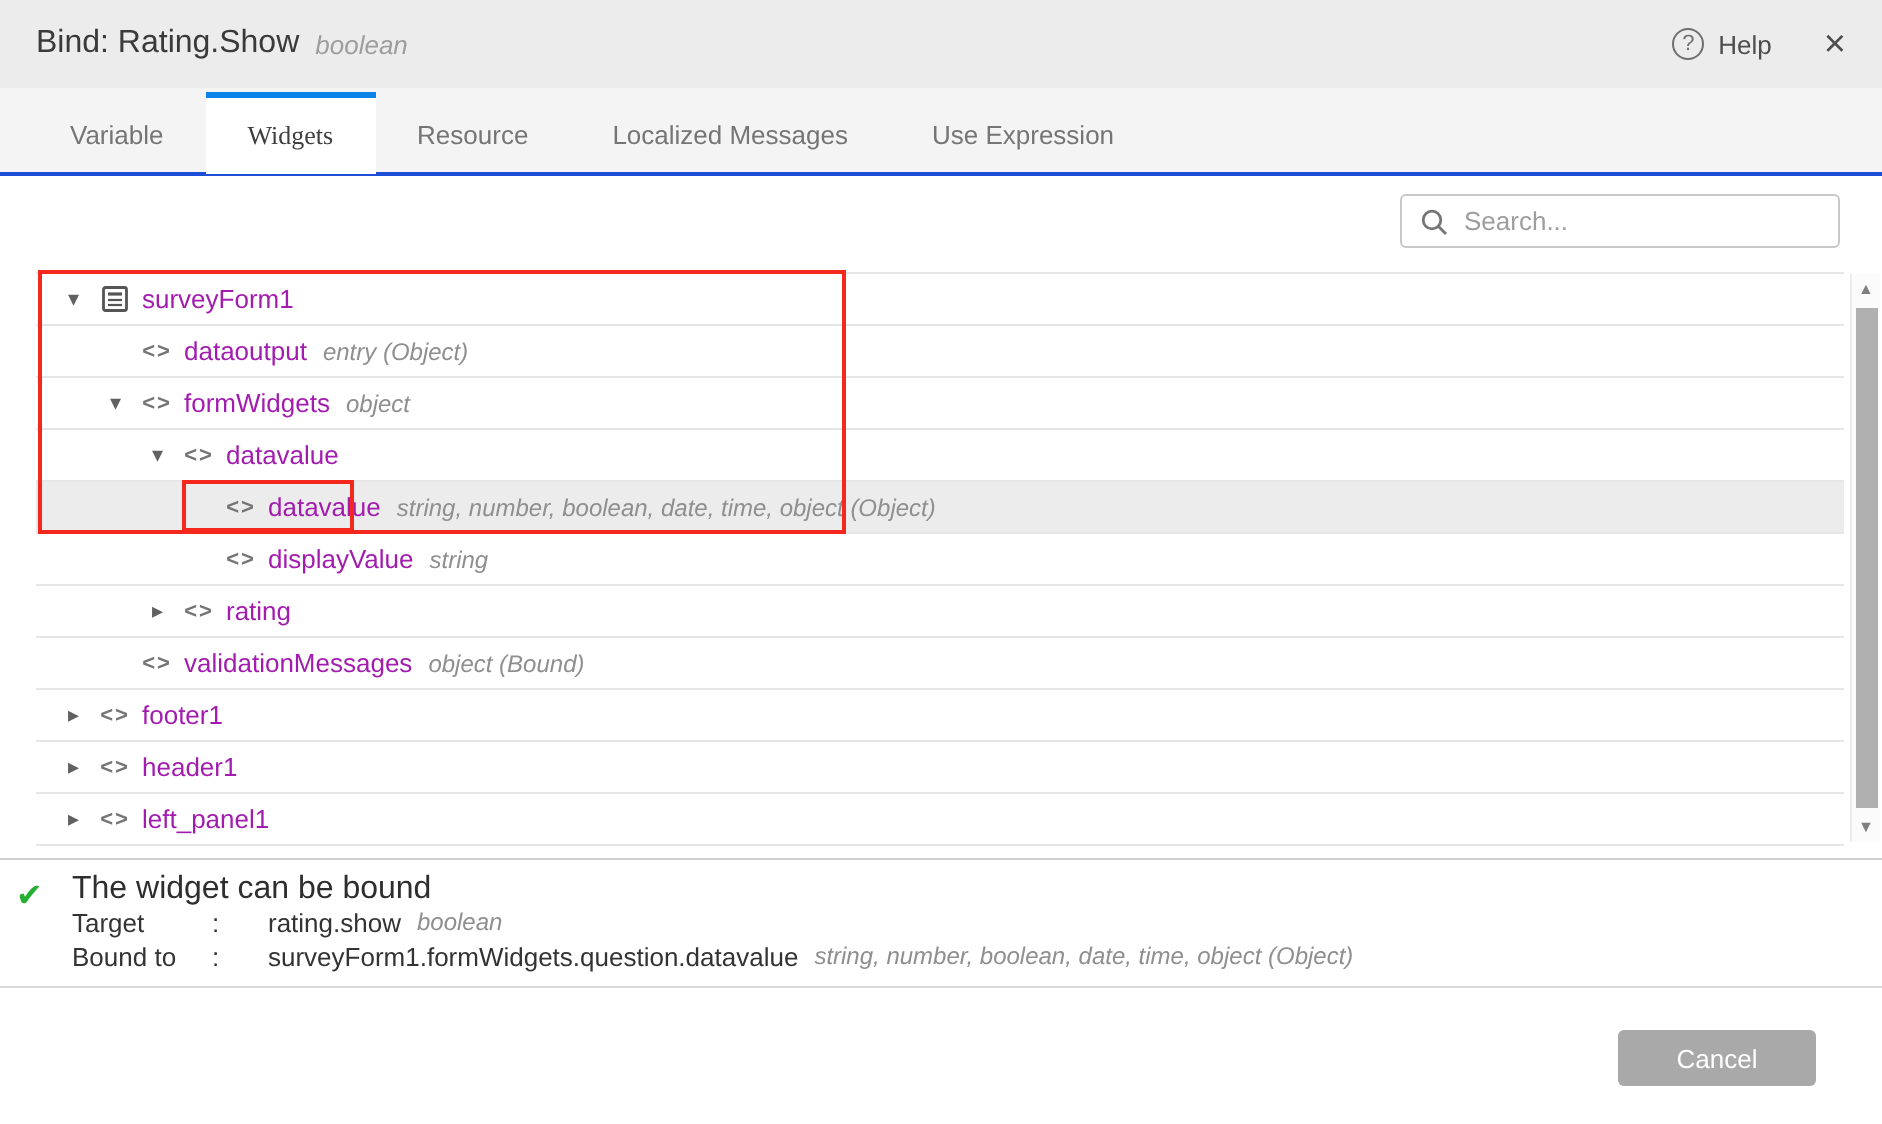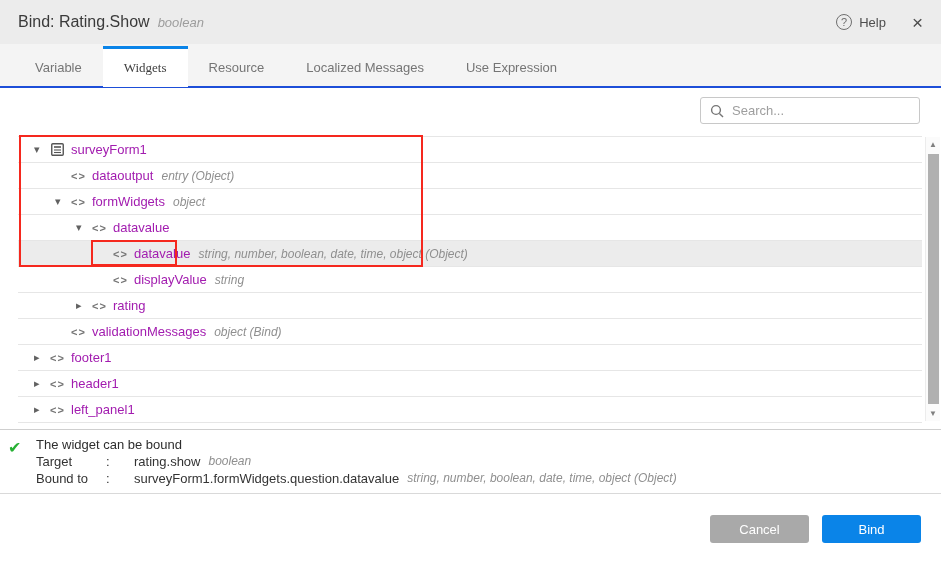--- a/index.html
+++ b/index.html
@@ -57,21 +57,21 @@
   
   .red-box { position:absolute; border:2px solid #f5281e; pointer-events:none; }
   .red-box.big   { left:19px; top:135px; width:404px; height:132px; }
   .red-box.small { left:91px; top:240px; width:86px;  height:26px;  }
 
   
   .status { position:absolute; top:429px; left:0; right:0; height:65px;
             border-top:1px solid #cfcfcf; border-bottom:1px solid #d9d9d9; padding:6px 0 0 8px; }
   .status-check { position:absolute; left:8px; top:8px; color:#26b033; font-size:16px; }
   .status-lines { margin-left:28px; }
-  .status-msg { font-size:13px; color:#2e2e2e; line-height:17px; }
+  .status-msg { font-size:16px; color:#2e2e2e; line-height:17px; }
   .status-row { display:flex; font-size:13px; color:#333; line-height:17px; }
   .status-row .s-label { width:70px; flex:0 0 70px; }
   .status-row .s-colon { width:28px; flex:0 0 28px; }
   .status-row .s-type { font-size:12px; font-style:italic; color:#8f8f8f; margin-left:8px; align-self:center; }
 
   
   .dlg-footer { position:absolute; top:494px; left:0; right:0; bottom:0;
                 display:flex; justify-content:flex-end; align-items:flex-start;
                 padding:21px 20px 0 0; }
   .btn { width:99px; height:28px; border:none; border-radius:3px; font-size:13px;
@@ -176,21 +176,21 @@
     <span class="node-icon brackets-icon">&lt;&gt;</span>
     <span class="node-label">rating</span>
     <span class="node-type"></span>
   </div>
 
   <div class="tree-row" style="padding-left: 35px;">
     <span class="arrow"></span>
 
     <span class="node-icon brackets-icon">&lt;&gt;</span>
     <span class="node-label">validationMessages</span>
-    <span class="node-type">object (Bind)</span>
+    <span class="node-type">object (Bound)</span>
   </div>
 
   <div class="tree-row" style="padding-left: 14px;">
     <span class="arrow">▸</span>
 
     <span class="node-icon brackets-icon">&lt;&gt;</span>
     <span class="node-label">footer1</span>
     <span class="node-type"></span>
   </div>
 
@@ -234,16 +234,15 @@
         <span class="s-label">Bound to</span>
         <span class="s-colon">:</span>
         <span class="s-value">surveyForm1.formWidgets.question.datavalue</span>
         <span class="s-type">string, number, boolean, date, time, object (Object)</span>
       </div>
     </div>
   </div>
 
   <div class="dlg-footer">
     <button class="btn btn-cancel">Cancel</button>
-    <button class="btn btn-bind">Bind</button>
   </div>
 
 </div>
 
 </body></html>

